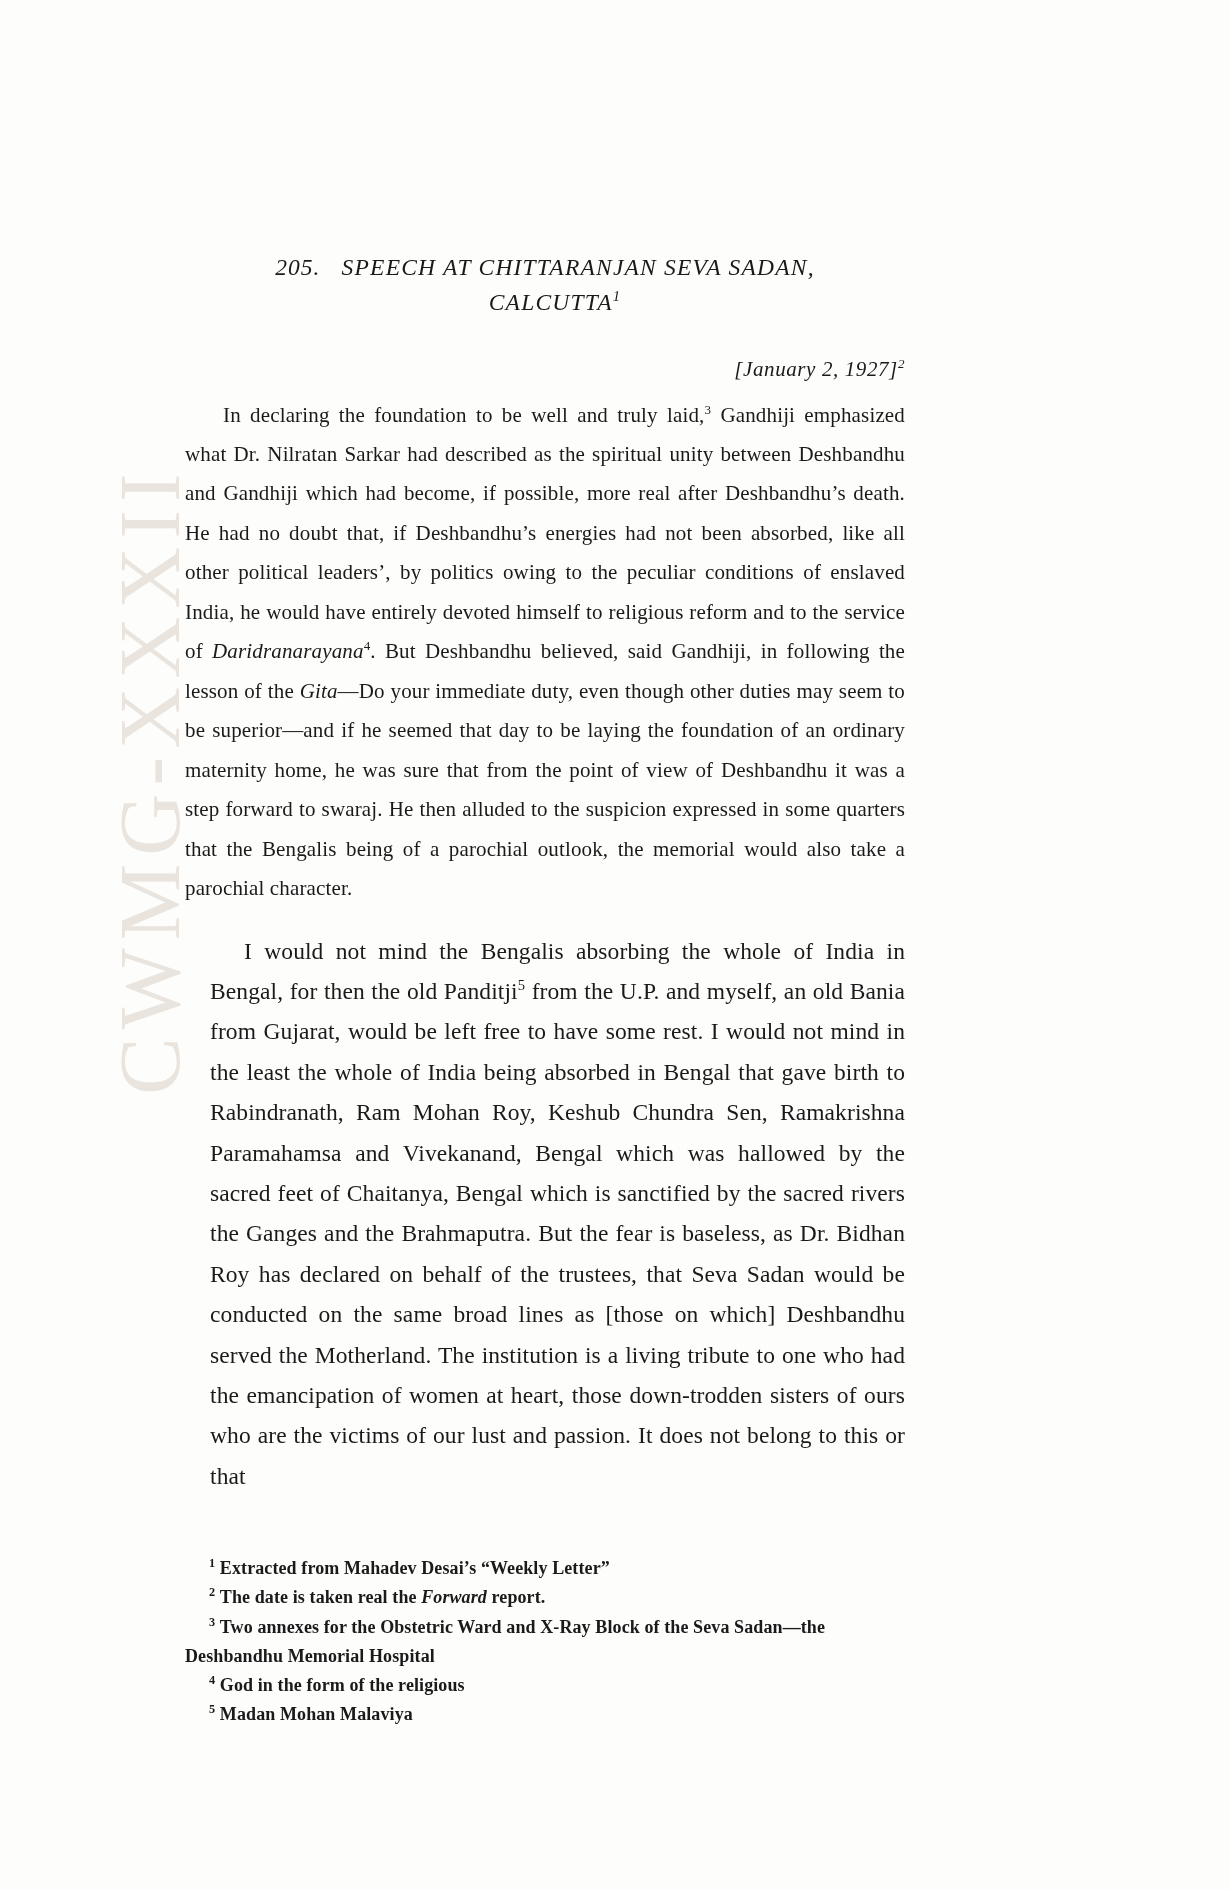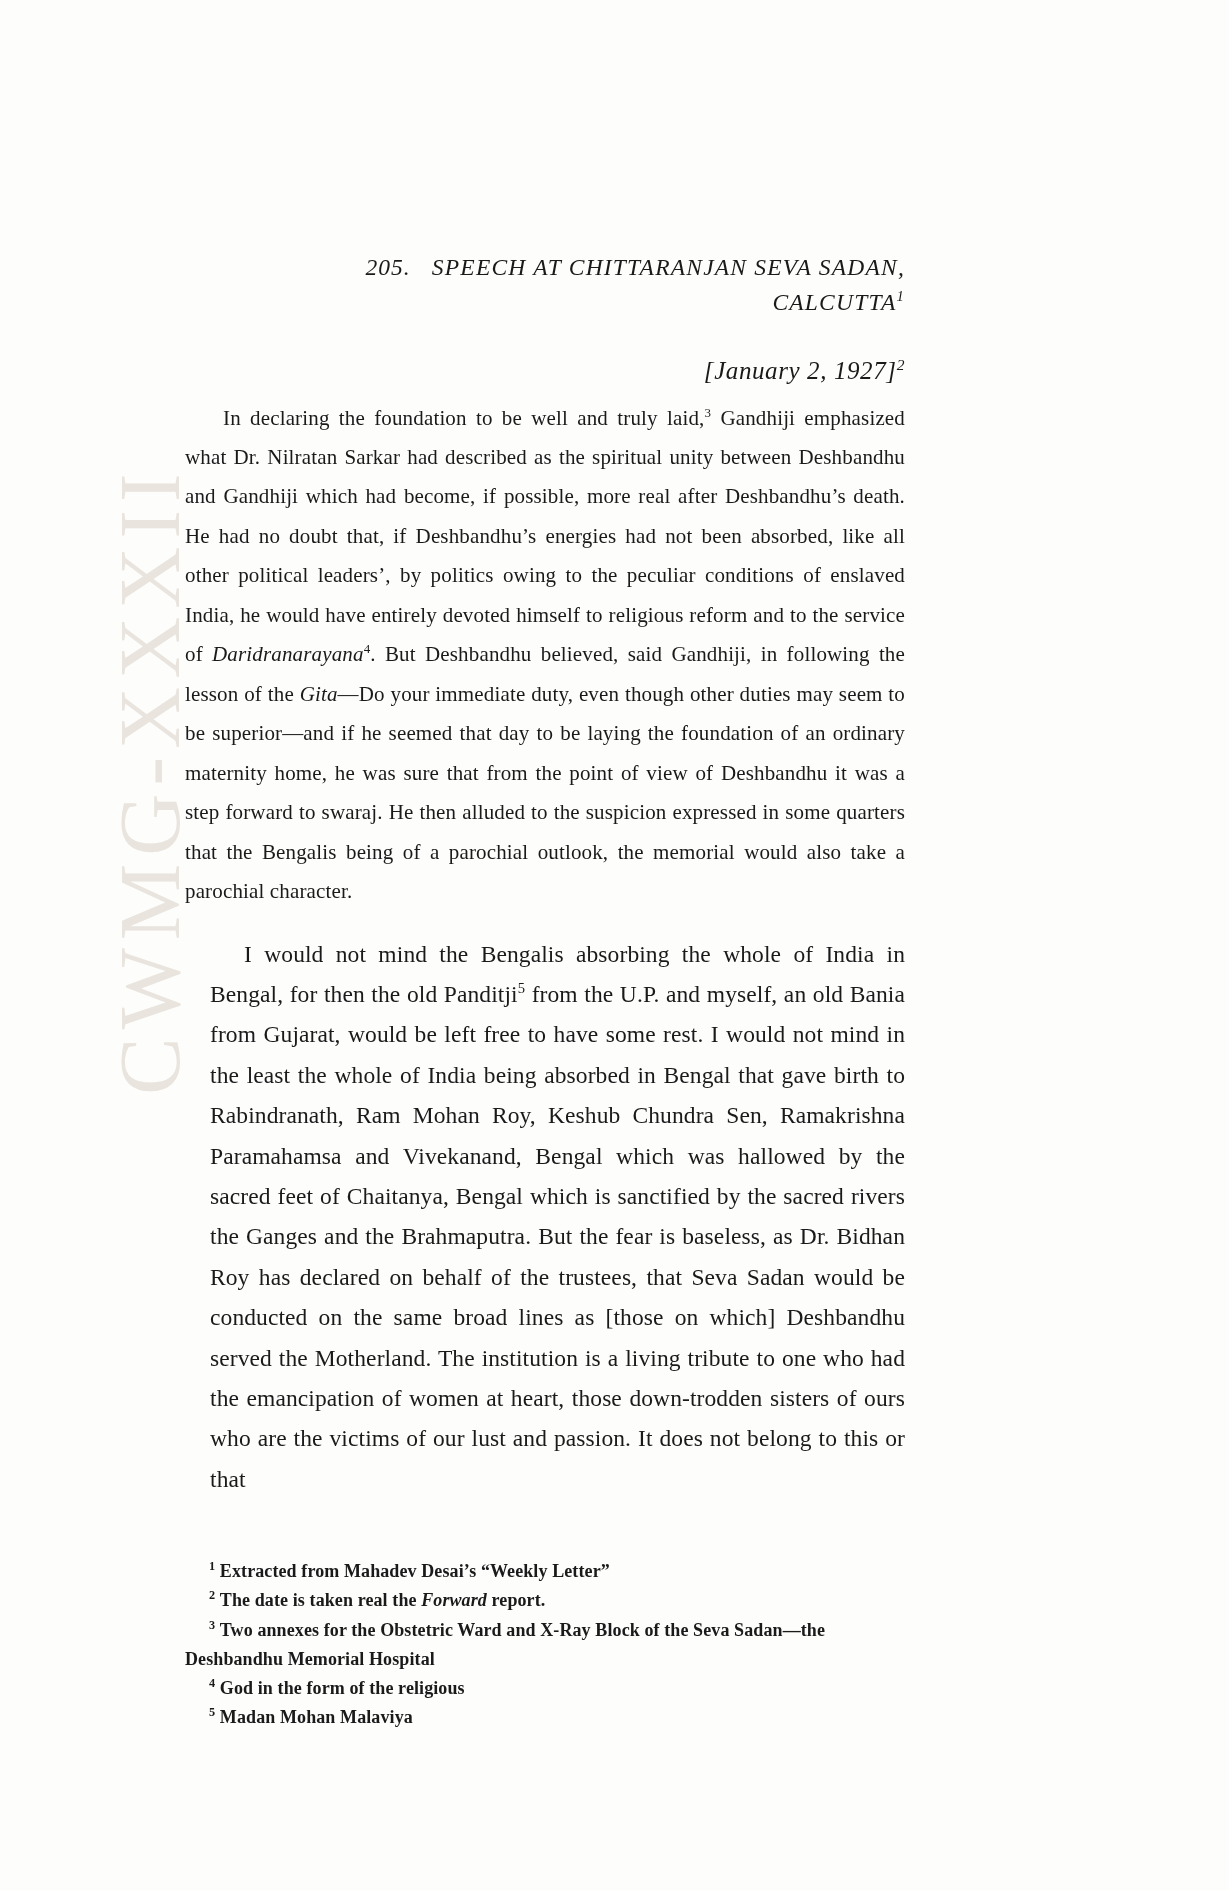--- a/index.html
+++ b/index.html
@@ -39,21 +39,21 @@
     font-weight: 400;
   }
   .content {
     position: absolute;
     left: 185px;
     top: 0;
     width: 720px;
   }
   .title {
     margin-top: 250px;
-    text-align: right;
+    text-align: center;
     font-style: italic;
     font-size: 23.5px;
     letter-spacing: 1.2px;
     line-height: 1.5;
     font-family: "Liberation Serif", serif;
   }
   .title .num {
     letter-spacing: 1px;
   }
   .title .line2 {
@@ -61,21 +61,21 @@
     margin-left: 20px;
   }
   sup {
     font-size: 0.62em;
     vertical-align: super;
     line-height: 0;
   }
   .dateline {
     text-align: right;
     font-style: italic;
-    font-size: 25px;
+    font-size: 21px;
     margin-top: 36px;
     letter-spacing: 0.6px;
   }
   .para-small {
     font-size: 21px;
     line-height: 1.88;
     text-align: justify;
     text-justify: inter-word;
     margin-top: 14px;
     letter-spacing: 0.15px;

